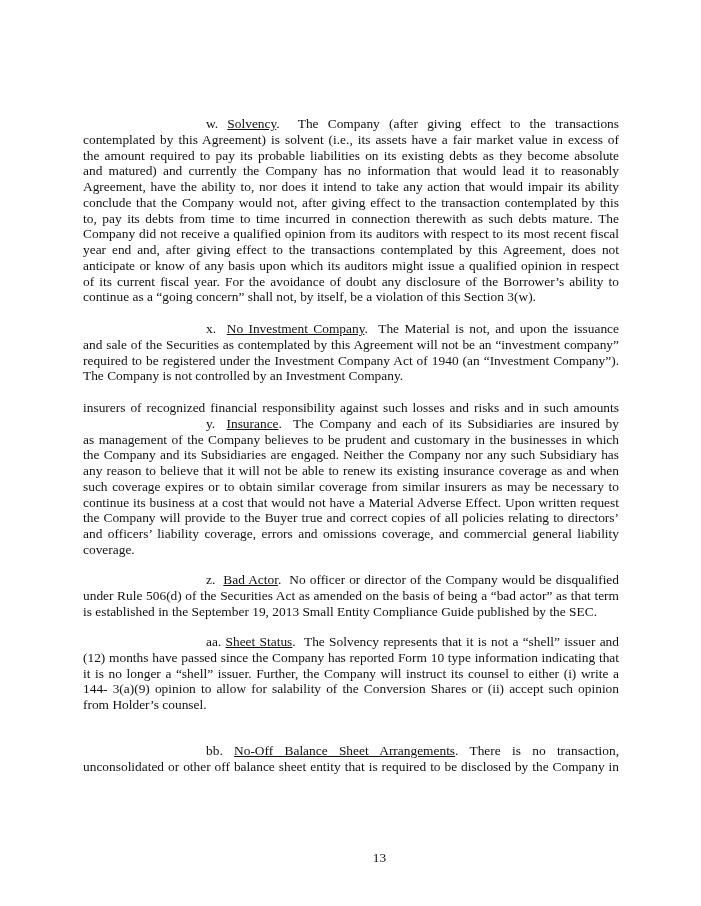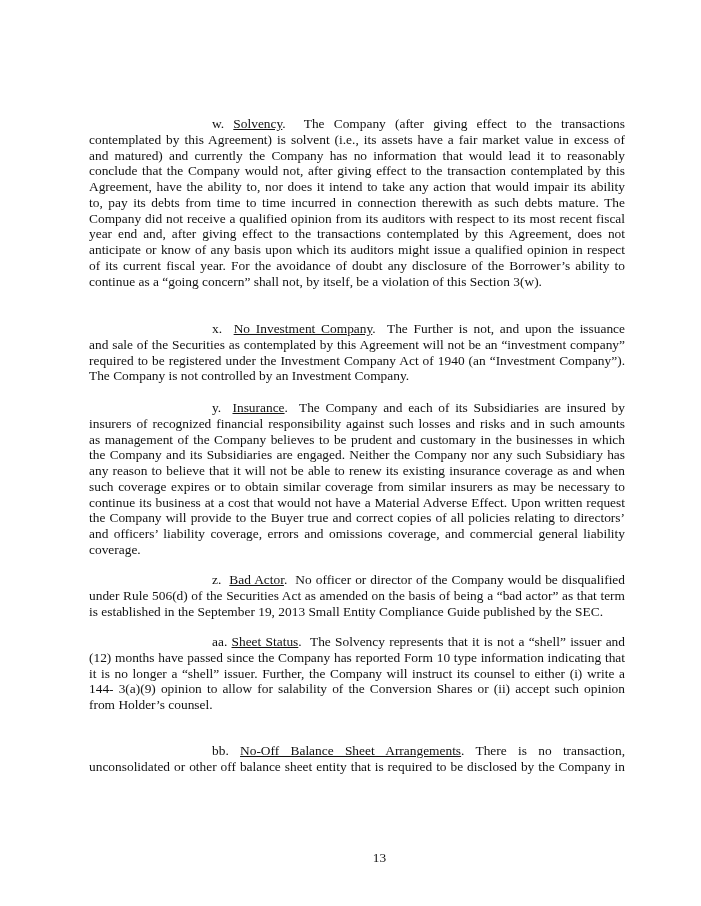--- a/index.html
+++ b/index.html
@@ -1,53 +1,54 @@
 <!DOCTYPE html>
 <html><head>
 <meta charset="utf-8">
 <style>
   html, body { margin: 0; padding: 0; background: #ffffff; }
   body { width: 701px; height: 906px; position: relative; overflow: hidden; }
   .page { position: absolute; left: 0; top: 0; width: 701px; height: 906px; background: #fff; }
-  .para { position: absolute; left: 89px; width: 536px; font-family: "Liberation Serif", serif; font-size: 13.4px; color: #111; }
+  .para { position: absolute; left: 83px; width: 536px; font-family: "Liberation Serif", serif; font-size: 13.4px; color: #111; }
   .line { display: block; height: 15.75px; line-height: 15.75px; white-space: nowrap; text-align: justify; text-align-last: justify; overflow: hidden; }
   .line.last { text-align-last: left; }
   .line.first { padding-left: 123px; }
   .u { text-decoration: underline; }
   .pagenum { position: absolute; top: 850px; left: 0; width: 701px; text-align: center; font-family: "Liberation Serif", serif; font-size: 13.4px; color: #111; padding-left: 29px; }
 </style>
 </head>
 <body>
 
 <div class="page">
 
   <div class="para" style="top:116px">
     <span class="line first"><span>w.</span>&nbsp;<span class="u">Solvency</span>.&nbsp; <span>The Company (after giving effect to the transactions</span></span>
     <span class="line">contemplated by this Agreement) is solvent (i.e., its assets have a fair market value in excess of</span>
+    <span class="line">the amount required to pay its probable liabilities on its existing debts as they become absolute</span>
     <span class="line">and matured) and currently the Company has no information that would lead it to reasonably</span>
+    <span class="line">Agreement, have the ability to, nor does it intend to take any action that would impair its ability</span>
     <span class="line">conclude that the Company would not, after giving effect to the transaction contemplated by this</span>
-    <span class="line">Agreement, have the ability to, nor does it intend to take any action that would impair its ability</span>
     <span class="line">to, pay its debts from time to time incurred in connection therewith as such debts mature.  The</span>
     <span class="line">Company did not receive a qualified opinion from its auditors with respect to its most recent fiscal</span>
     <span class="line">year end and, after giving effect to the transactions contemplated by this Agreement, does not</span>
     <span class="line">anticipate or know of any basis upon which its auditors might issue a qualified opinion in respect</span>
     <span class="line">of its current fiscal year. For the avoidance of doubt any disclosure of the Borrower’s ability to</span>
     <span class="line last">continue as a “going concern” shall not, by itself, be a violation of this Section 3(w).</span>
   </div>
 
   <div class="para" style="top:321px">
-    <span class="line first"><span>x.</span>&nbsp; <span class="u">No Investment Company</span>.&nbsp; <span>The Further is not, and upon the issuance</span></span>
+    <span class="line first"><span>x.</span>&nbsp; <span class="u">No Investment Company</span>.&nbsp; <span>The Material is not, and upon the issuance</span></span>
     <span class="line">and sale of the Securities as contemplated by this Agreement will not be an “investment company”</span>
     <span class="line">required to be registered under the Investment Company Act of 1940 (an “Investment Company”).</span>
     <span class="line last">The Company is not controlled by an Investment Company.</span>
   </div>
 
   <div class="para" style="top:400px">
+    <span class="line">insurers of recognized financial responsibility against such losses and risks and in such amounts</span>
     <span class="line first"><span>y.</span>&nbsp; <span class="u">Insurance</span>.&nbsp; <span>The Company and each of its Subsidiaries are insured by</span></span>
-    <span class="line">insurers of recognized financial responsibility against such losses and risks and in such amounts</span>
     <span class="line">as management of the Company believes to be prudent and customary in the businesses in which</span>
     <span class="line">the Company and its Subsidiaries are engaged. Neither the Company nor any such Subsidiary has</span>
     <span class="line">any reason to believe that it will not be able to renew its existing insurance coverage as and when</span>
     <span class="line">such coverage expires or to obtain similar coverage from similar insurers as may be necessary to</span>
     <span class="line">continue its business at a cost that would not have a Material Adverse Effect. Upon written request</span>
     <span class="line">the Company will provide to the Buyer true and correct copies of all policies relating to directors’</span>
     <span class="line">and officers’ liability coverage, errors and omissions coverage, and commercial general liability</span>
     <span class="line last">coverage.</span>
   </div>
 

